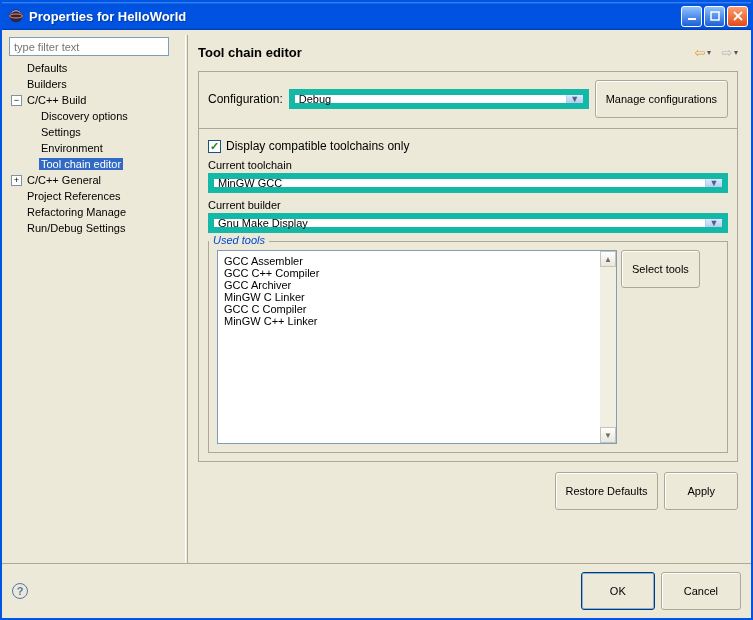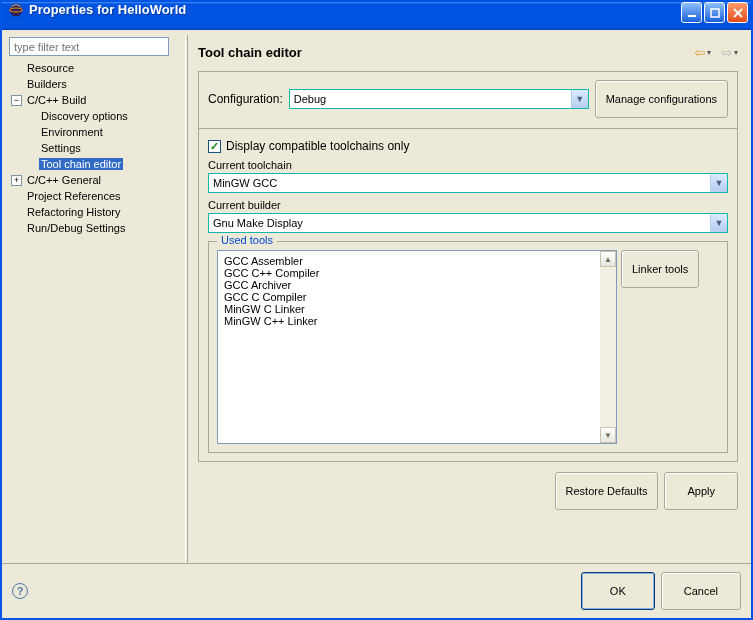--- a/index.html
+++ b/index.html
@@ -1,18 +1,18 @@
 <!DOCTYPE html>
 <html><head>
 <meta charset="utf-8">
 <style>
   * { box-sizing: border-box; }
   body { margin:0; font-family:"Tahoma","Segoe UI",sans-serif; font-size:11px; background:#fff;}
   .window { width:753px; height:620px; border:2px solid #0055e5; background:#ece9d8; display:flex; flex-direction:column;}
-  .titlebar { height:28px; background:linear-gradient(to bottom,#3f8cf3 0%,#0053e1 8%,#0053e1 92%,#003db3 100%); display:flex; padding:0 3px 0 6px; color:#fff;}
+  .titlebar { height:28px; background:linear-gradient(to bottom,#3f8cf3 0%,#0053e1 8%,#0053e1 92%,#003db3 100%); display:flex; align-items:center; padding:0 3px 0 6px; color:#fff;}
   .titlebar .icon { width:16px; height:16px; margin-right:5px; display:flex; align-items:center; justify-content:center;}
   .titlebar .title { font-weight:bold; font-size:13px; flex:1; text-shadow:1px 1px 1px rgba(0,0,0,.3);}
   .winbtns { display:flex; gap:2px; }
   .winbtn { width:21px; height:21px; border:1px solid #fff; border-radius:3px; display:flex; align-items:center; justify-content:center; color:#fff; font-weight:bold; font-size:11px;}
   .winbtn.min,.winbtn.max { background:linear-gradient(to bottom,#8fc2ff,#1a5fd8);}
   .winbtn.close { background:linear-gradient(to bottom,#ff9e6c,#e24b1a);}
   .body { flex:1; display:flex; flex-direction:column; }
   .main { flex:1; display:flex; padding:5px 5px 0 5px; gap:0; overflow:hidden;justify-content:center;}
   
   .left { width:178px; background:#ece9d8; display:flex; flex-direction:column; }
@@ -28,29 +28,29 @@
   
   .right { flex:1; background:#ece9d8; display:flex; flex-direction:column; padding:0 8px 0 10px;}
   .header-row { display:flex; align-items:center; height:34px;}
   .page-title { font-size:13px; font-weight:bold; flex:1;}
   .arrow { width:16px; height:16px; display:flex; align-items:center; justify-content:center; font-size:13px;}
   .arrow.back { color:#e0a038;}
   .arrow.fwd { color:#b7b7b7;}
   .drop { font-size:8px; color:#555; margin-left:-1px;}
   .group { border:1px solid #aca899; border-radius:0; background:#ece9d8; padding:8px 9px; position:relative; margin-top:2px;}
   .row { display:flex; align-items:center; gap:6px;}
-  .combo { flex:1; height:20px; border:1px solid #14b8a6; background:#fff; display:flex; align-items:center; padding:0 4px; font-size:11px; position:relative;}
+  .combo { flex:1; height:20px; border:6px solid #14b8a6; background:#fff; display:flex; align-items:center; padding:0 4px; font-size:11px; position:relative;}
   .combo .chev { position:absolute; right:0; top:0; width:17px; height:100%; border-left:1px solid #b9cde6; background:linear-gradient(to bottom,#dbeaff,#b4cef0); display:flex; align-items:center; justify-content:center; color:#4d6185; font-size:9px;}
   .btn { height:38px; border:1px solid #aca899; background:#ece9d8; padding:0 10px; font-size:11px; cursor:default; border-radius:3px; box-shadow:inset 1px 1px 0 #fff;}
   .chk-row { display:flex; align-items:center; gap:5px; margin:10px 0 4px 0;}
   .chk { width:13px; height:13px; border:1px solid #1c5180; background:#fff; display:flex; align-items:center; justify-content:center; color:#218a21; font-size:11px; font-weight:bold;}
   .lbl { font-size:12px;}
   .section-lbl { font-size:11px; margin:6px 0 2px 0;}
   .fieldset { border:1px solid #aca899; padding:8px 8px 8px 8px; position:relative; margin-top:8px;}
-  .legend { position:absolute; top:-8px; left:8px; background:#ece9d8; padding:0 4px; color:#0046d5; font-size:11px;}
+  .legend { position:absolute; top:-8px; left:0; background:#ece9d8; padding:0 4px; color:#0046d5; font-size:11px;font-style:italic;}
   .listbox { width:400px; height:194px; border:1px solid #7f9db9; background:#fff; padding:4px 6px; font-size:11px; overflow:hidden; position:relative;}
   .list-scroll { position:absolute; right:0; top:0; width:16px; height:100%; background:#f1efe2; display:flex; flex-direction:column; justify-content:space-between;}
   .sbtn { height:16px; background:linear-gradient(to bottom,#fefefe,#e7e7de); border:1px solid #c7c5b2; display:flex; align-items:center; justify-content:center; color:#6f6d58; font-size:8px;}
   .btns-right { display:flex; justify-content:flex-end; gap:6px; margin:10px 0 6px 0;}
   .footer { border-top:1px solid #aca899; padding:8px 10px; display:flex; align-items:center;}
   .help { width:16px; height:16px; border:1.5px solid #5577aa; border-radius:50%; color:#5577aa; display:flex; align-items:center; justify-content:center; font-size:11px; font-weight:bold;}
   .footer .spacer { flex:1;}
   .btn.def { border:1px solid #003c74; box-shadow:inset 0 0 0 1px #88b0e0, inset 1px 1px 0 #fff; padding:6px 28px;}
   .btn.wide { padding:0 22px;}
   .tools-row { display:flex; gap:4px; align-items:flex-start;}
@@ -90,59 +90,59 @@
   </div>
 
   <div class="body">
     <div class="main">
 
       <div class="left">
         <input class="filter" placeholder="type filter text" style="">
         <div class="tree">
           <div class="tree-row">
               <span class="spacer16"></span>
-              <span class="node-label">Resource</span>
+              <span class="node-label">Defaults</span>
             </div>
           <div class="tree-row">
               <span class="spacer16"></span>
               <span class="node-label">Builders</span>
             </div>
           <div class="tree-row">
               <span style="width:2px;display:inline-block"></span>
               <span class="twisty">−</span>
               <span class="node-label">C/C++ Build</span>
             </div>
           <div class="tree-row">
               <span class="spacer30"></span>
               <span class="node-label">Discovery options</span>
             </div>
           <div class="tree-row">
               <span class="spacer30"></span>
+              <span class="node-label">Settings</span>
+            </div>
+          <div class="tree-row">
+              <span class="spacer30"></span>
               <span class="node-label">Environment</span>
-            </div>
-          <div class="tree-row">
-              <span class="spacer30"></span>
-              <span class="node-label">Settings</span>
             </div>
           <div class="tree-row">
               <span class="spacer30"></span>
               <span class="node-label selected">Tool chain editor</span>
             </div>
           <div class="tree-row">
               <span style="width:2px;display:inline-block"></span>
               <span class="twisty">+</span>
               <span class="node-label">C/C++ General</span>
             </div>
           <div class="tree-row">
               <span class="spacer16"></span>
               <span class="node-label">Project References</span>
             </div>
           <div class="tree-row">
               <span class="spacer16"></span>
-              <span class="node-label">Refactoring History</span>
+              <span class="node-label">Refactoring Manage</span>
             </div>
           <div class="tree-row">
               <span class="spacer16"></span>
               <span class="node-label">Run/Debug Settings</span>
             </div>
         </div>
       </div>
 
       <div class="vdiv"></div>
 
@@ -185,29 +185,29 @@
             <span class="chev">▼</span>
           </div>
 
           <div class="fieldset">
             <span class="legend">Used tools</span>
             <div class="tools-row">
               <div class="listbox">
                 <div>GCC Assembler</div>
                 <div>GCC C++ Compiler</div>
                 <div>GCC Archiver</div>
+                <div>MinGW C Linker</div>
                 <div>GCC C Compiler</div>
-                <div>MinGW C Linker</div>
                 <div>MinGW C++ Linker</div>
                 <div class="list-scroll">
                   <div class="sbtn">▲</div>
                   <div class="sbtn">▼</div>
                 </div>
               </div>
-              <button class="btn">Linker tools</button>
+              <button class="btn">Select tools</button>
             </div>
           </div>
         </div>
 
         <div class="btns-right">
           <button class="btn">Restore Defaults</button>
           <button class="btn wide">Apply</button>
         </div>
       </div>
     </div>

